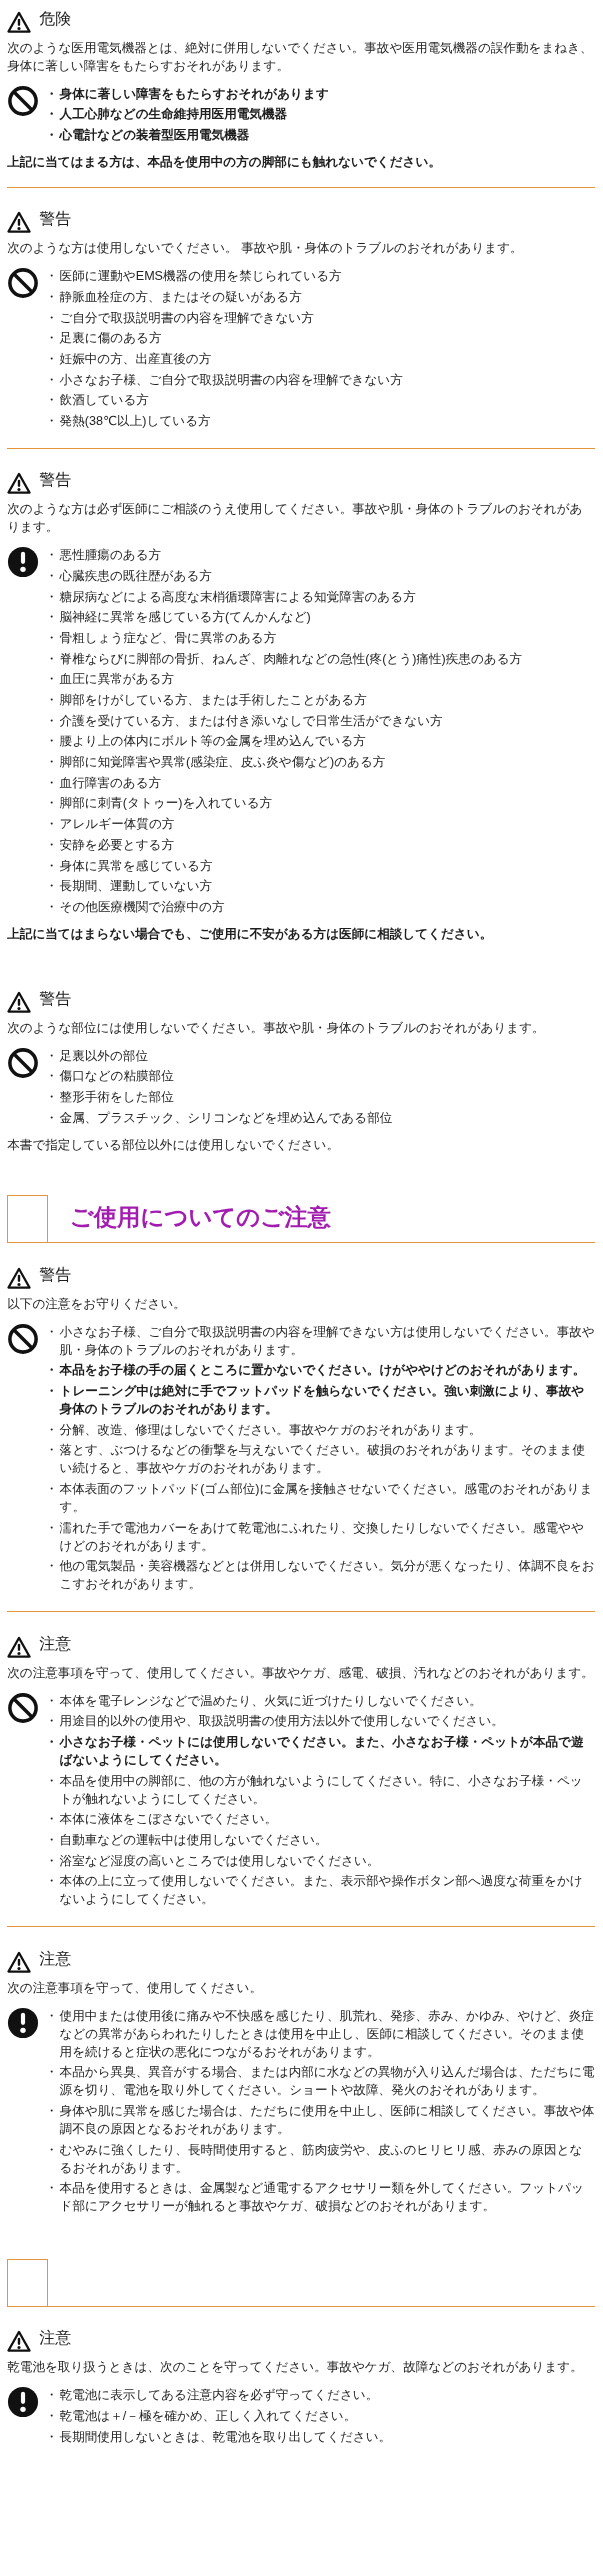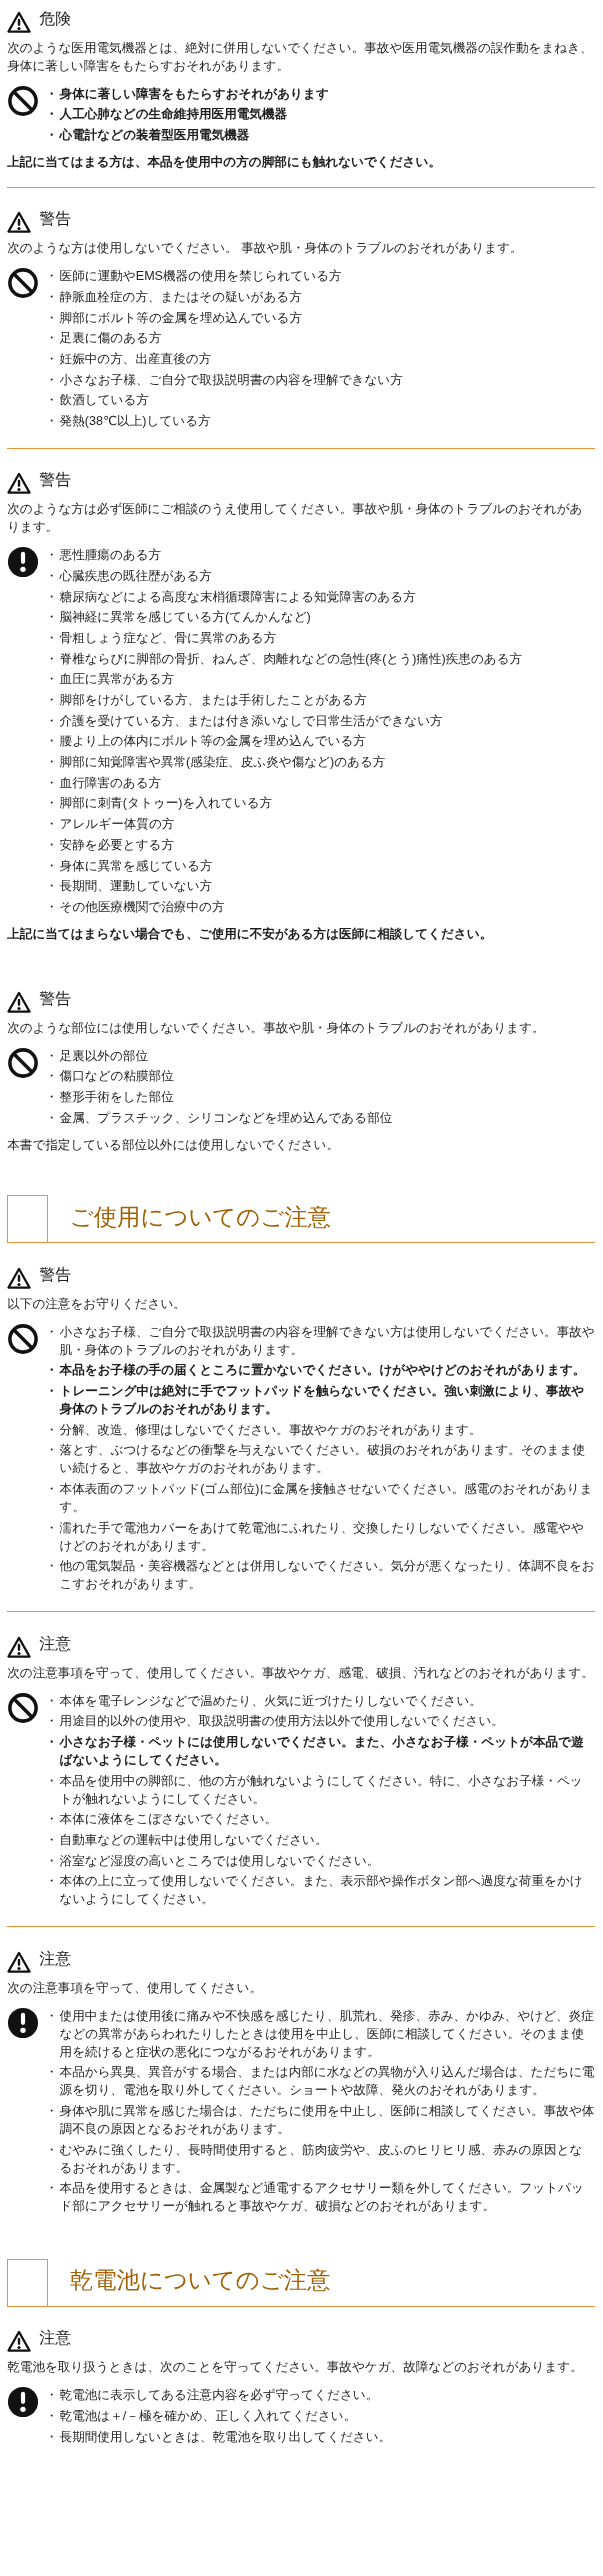--- a/index.html
+++ b/index.html
@@ -41,21 +41,21 @@
     display:flex;align-items:flex-end;
     border-bottom:1.8px solid #E5943C;
     margin:41px 0 5.4px 0;
   }
   .heading-box{
     width:41px;height:47px;flex:0 0 41px;
     border:1.8px solid #E5943C;border-bottom:none;
     box-sizing:border-box;background:#fff;
   }
   .section-title{
-    font-size:23.4px;font-weight:normal;color:#a16207;
+    font-size:23.4px;font-weight:bold;color:#a21caf;
     margin:0 0 11.7px 21.6px;line-height:1.2;
   }
 </style>
 </head>
 <body>
 
 <div class="page">
   <div>
       <section class="notice first">
         <div class="notice-header">
@@ -100,21 +100,21 @@
         <div class="notice-body">
           <span class="side-icon">
             <svg viewBox="0 0 100 100">
               <circle cx="50" cy="50" r="41" fill="none" stroke="#111" stroke-width="11"></circle>
               <line x1="22" y1="22" x2="78" y2="78" stroke="#111" stroke-width="11"></line>
             </svg>
           </span>
           <ul class="bullets">
             <li>医師に運動やEMS機器の使用を禁じられている方</li>
             <li>静脈血栓症の方、またはその疑いがある方</li>
-            <li>脚部にボルト等の金属を埋め込んでいる方</li>
+            <li>ご自分で取扱説明書の内容を理解できない方</li>
             <li>足裏に傷のある方</li>
             <li>妊娠中の方、出産直後の方</li>
             <li>小さなお子様、ご自分で取扱説明書の内容を理解できない方</li>
             <li>飲酒している方</li>
             <li>発熱(38℃以上)している方</li>
           </ul>
         </div>
       </section>
       <hr class="divider">
       <section class="notice">
@@ -280,21 +280,20 @@
             <li>使用中または使用後に痛みや不快感を感じたり、肌荒れ、発疹、赤み、かゆみ、やけど、炎症などの異常があらわれたりしたときは使用を中止し、医師に相談してください。そのまま使用を続けると症状の悪化につながるおそれがあります。</li>
             <li>本品から異臭、異音がする場合、または内部に水などの異物が入り込んだ場合は、ただちに電源を切り、電池を取り外してください。ショートや故障、発火のおそれがあります。</li>
             <li>身体や肌に異常を感じた場合は、ただちに使用を中止し、医師に相談してください。事故や体調不良の原因となるおそれがあります。</li>
             <li>むやみに強くしたり、長時間使用すると、筋肉疲労や、皮ふのヒリヒリ感、赤みの原因となるおそれがあります。</li>
             <li>本品を使用するときは、金属製など通電するアクセサリー類を外してください。フットパッド部にアクセサリーが触れると事故やケガ、破損などのおそれがあります。</li>
           </ul>
         </div>
       </section>
       <div class="section-heading">
         <span class="heading-box"></span>
-        <h2 class="section-title">乾電池についてのご注意</h2>
       </div>
       <section class="notice">
         <div class="notice-header">
           <span class="tri-icon">
             <svg viewBox="0 0 100 92">
               <path d="M50 7 L94 85 L6 85 Z" fill="none" stroke="#111" stroke-width="9" stroke-linejoin="round"></path>
               <rect x="45" y="31" width="10" height="30" rx="5" fill="#111"></rect>
               <circle cx="50" cy="72" r="6.5" fill="#111"></circle>
             </svg>
           </span>

